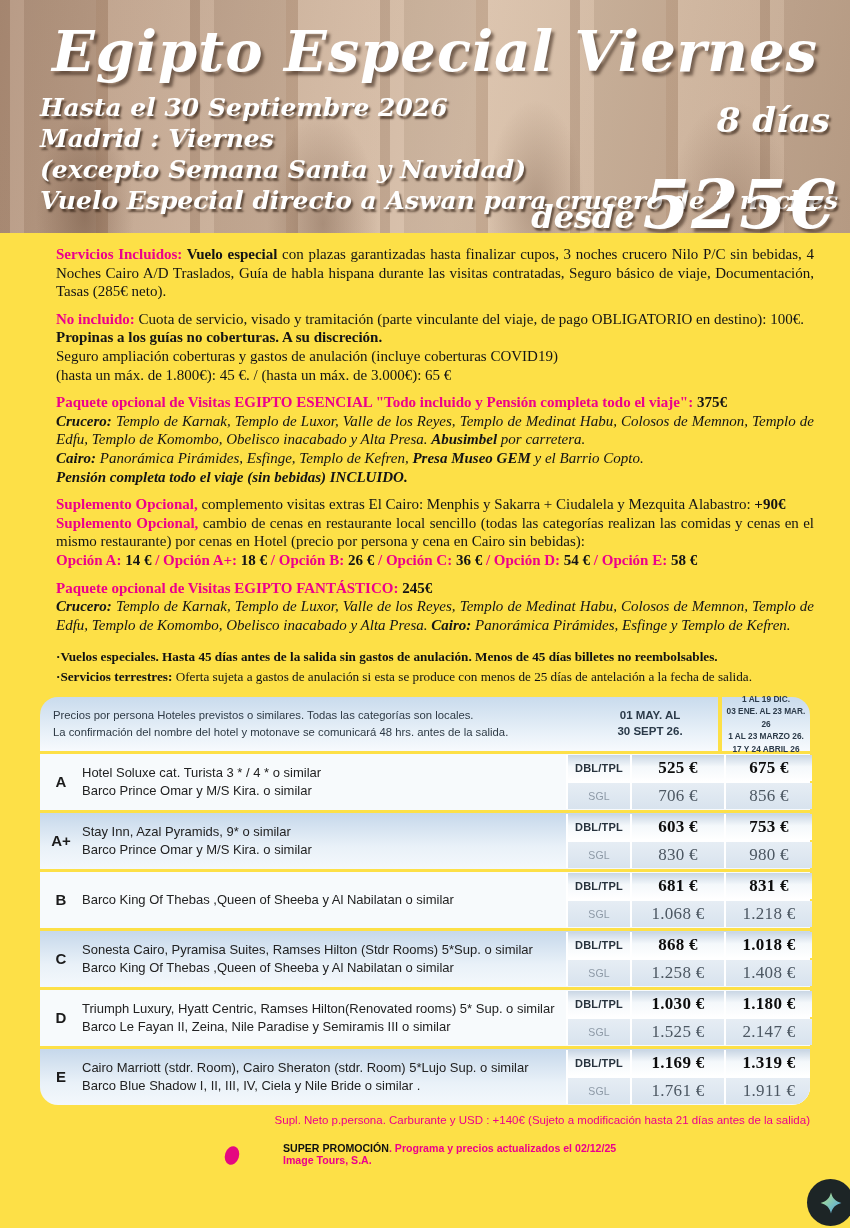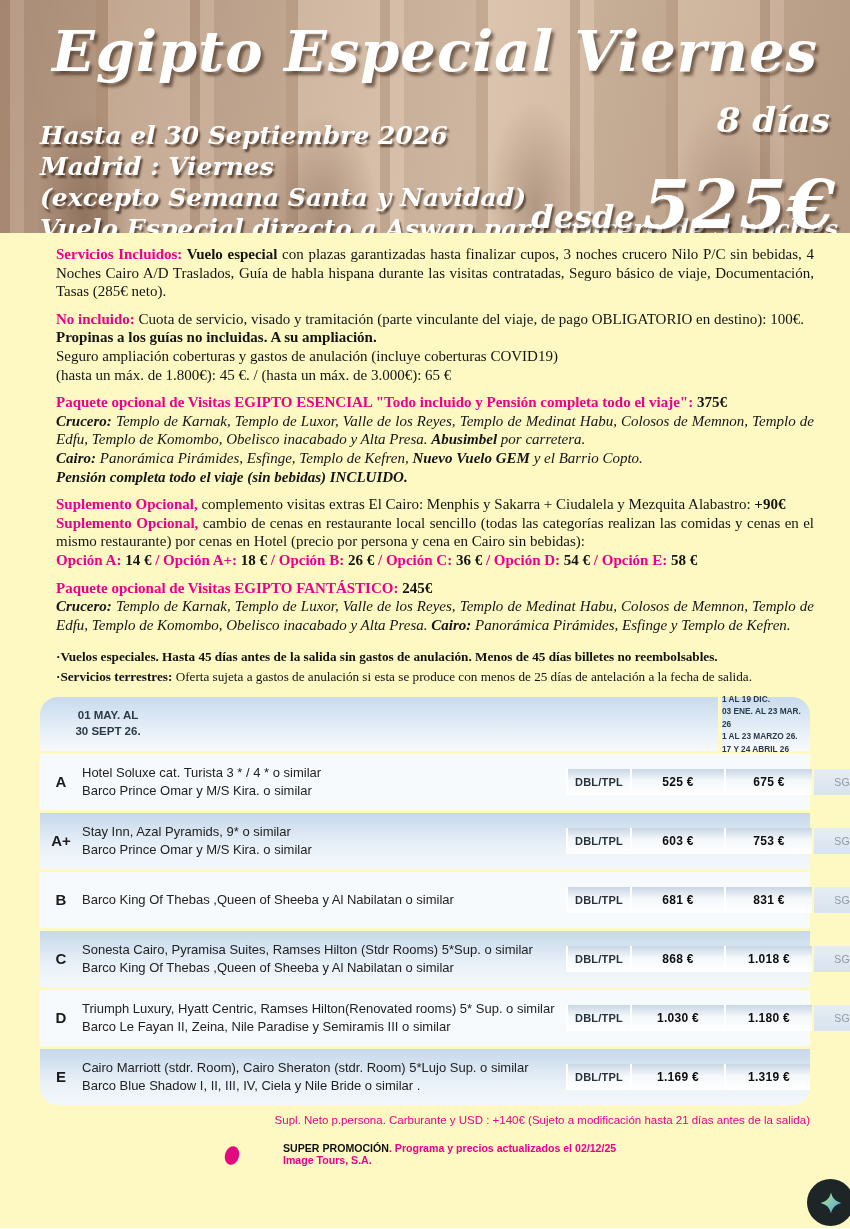--- a/index.html
+++ b/index.html
@@ -1,31 +1,31 @@
 <!DOCTYPE html>
 <html><head>
 <meta charset="utf-8">
 <style>
   html,body{margin:0;padding:0;background:#fff;}
-  .page{position:relative;width:850px;height:1228px;overflow:hidden;background:#fef9c3;
+  .page{position:relative;width:850px;height:1228px;overflow:hidden;background:#fde047;
         font-family:"Liberation Sans",sans-serif;color:#111;}
   
   .hero{position:relative;height:233px;overflow:hidden;
     background:
       radial-gradient(70px 150px at 10% 92%, rgba(92,62,44,.40), transparent 70%),
       radial-gradient(80px 160px at 38% 96%, rgba(92,62,44,.36), transparent 70%),
       radial-gradient(70px 150px at 63% 88%, rgba(92,62,44,.30), transparent 70%),
       radial-gradient(90px 170px at 86% 94%, rgba(92,62,44,.28), transparent 70%),
       repeating-linear-gradient(90deg, rgba(92,62,44,.16) 0 10px, rgba(255,255,255,.08) 10px 24px,
         rgba(0,0,0,.05) 24px 96px, rgba(120,85,60,.20) 96px 108px, rgba(255,245,235,.10) 108px 190px),
       linear-gradient(100deg,#b2937c 0%,#c7ab94 28%,#d8bfa8 55%,#cbb098 78%,#bfa28a 100%);}
   .script{font-family:"DejaVu Serif",serif;font-style:italic;font-weight:bold;color:#fff;}
   .hero-title{position:absolute;left:52px;top:18px;font-size:56px;letter-spacing:1px;
       text-shadow:3px 4px 3px rgba(45,28,16,.55);white-space:nowrap;}
-  .hero-sub{position:absolute;left:40px;top:120px;font-size:25px;line-height:31px;
+  .hero-sub{position:absolute;left:40px;top:92px;font-size:25px;line-height:31px;
       text-shadow:2px 3px 2px rgba(45,28,16,.65);}
   .hero-price{position:absolute;right:14px;top:100px;text-align:right;}
   .hero-days{font-size:34px;text-shadow:2px 3px 2px rgba(45,28,16,.6);margin-right:6px;}
   .hero-price-row{display:flex;align-items:baseline;justify-content:flex-end;margin-top:-4px;}
   .hero-desde{font-size:32px;margin-right:8px;text-shadow:2px 3px 2px rgba(45,28,16,.6);}
   .hero-big{font-size:68px;letter-spacing:1px;text-shadow:3px 4px 3px rgba(45,28,16,.55);margin-top:28px;}
   .hero-note{display:inline-block;margin-top:2px;padding-top:3px;border-top:1px solid rgba(255,255,255,.85);
       color:#fff;font-size:17px;font-weight:normal;letter-spacing:.5px;
       text-shadow:1px 2px 2px rgba(45,28,16,.5);}
   
@@ -38,36 +38,36 @@
   .bi{font-style:italic;font-weight:bold;}
   .bullets{margin-top:13px;font-size:13.2px;line-height:1.5;color:#111;}
   
   .ptable{margin:10px 40px 0 40px;}
   .thead{display:flex;height:54px;margin-bottom:3px;}
   .thead-main{flex:1;display:flex;align-items:center;border-radius:18px 0 0 0;
      background:linear-gradient(180deg,#c9dbed 0%,#eaf2f9 70%,#f7fafd 100%);}
   .thead-notes{flex:1;padding-left:13px;font-size:11.3px;color:#2e3a45;line-height:1.5;}
   .thead-date1{width:136px;text-align:center;font-size:11.5px;font-weight:bold;color:#2b3a49;line-height:1.35;}
   .thead-date2{width:88px;margin-left:4px;display:flex;flex-direction:column;justify-content:center;
-     font-size:8.3px;font-weight:bold;color:#2b3a49;line-height:1.5;
+     text-align:center;font-size:8.3px;font-weight:bold;color:#2b3a49;line-height:1.5;
      background:linear-gradient(180deg,#c9dbed 0%,#eaf2f9 70%,#f7fafd 100%);border-radius:0 18px 0 0;}
   .trow{display:grid;grid-template-columns:42px 1fr 244px;align-items:center;margin-bottom:3px;min-height:56px;}
   .trow.alt{background:linear-gradient(180deg,#c6d8eb 0%,#e9f1f8 60%,#f4f8fc 100%);}
   .trow.plain{background:#f7fafc;}
   .trow:last-child{border-radius:0 0 18px 18px;overflow:hidden;}
   .cat{font-size:15px;font-weight:bold;color:#1b1b1b;text-align:center;}
   .desc{font-size:13px;color:#222;line-height:1.38;padding-right:8px;}
-  .prices{background:#fff;padding:0 0 0 2px;display:flex;flex-direction:row;gap:2px;}
+  .prices{background:#fff;padding:0 0 0 2px;display:flex;flex-direction:column;gap:2px;}
   .prow{display:grid;grid-template-columns:62px 92px 86px;gap:2px;height:26px;}
   .prow>div{display:flex;align-items:center;justify-content:center;}
   .prow.dbl>div{background:linear-gradient(180deg,#c9d6e4 0%,#f4f8fb 45%,#ffffff 100%);}
   .prow.sgl>div{background:linear-gradient(180deg,#e6edf4 0%,#d8e3ee 100%);}
   .plabel{font-size:11px;font-weight:bold;color:#27323d;letter-spacing:.2px;}
   .prow.sgl .plabel{color:#8d99a6;font-weight:normal;font-size:10.5px;}
-  .pval{font-size:12px;font-weight:bold;color:#0d0d0d;letter-spacing:.3px;}
+  .pval{font-size:17px;font-weight:bold;color:#0d0d0d;letter-spacing:.3px;font-family:Liberation Serif, serif;}
   .prow.sgl .pval{font-weight:normal;color:#4c5762;}
   .supl-note{margin:9px 40px 0 0;text-align:right;font-size:11.5px;color:#ec008c;}
   
   .footer{display:grid;grid-template-columns:235px 1fr 185px;margin:12px 18px 0 34px;}
   .logo{position:relative;padding-top:28px;}
   .logo-dot{position:absolute;z-index:3;right:30px;top:8px;width:14px;height:19px;
      background:#e50980;border-radius:50%;transform:rotate(18deg);}
   .finfo{padding:4px 6px 0 14px;}
   .fline1{font-size:10.6px;margin-bottom:7px;}
   .fline1 .blk{font-weight:bold;color:#111;}
@@ -95,45 +95,49 @@
         <span class="hero-big script">525€</span>
       </div>
       <div class="hero-note">precio final con tasas</div>
     </div>
   </div>
 
   <div class="content">
     <p class="para just"><span class="pink b">Servicios Incluidos: </span><span class="b">Vuelo especial </span><span>con plazas garantizadas hasta finalizar cupos, 3 noches crucero Nilo P/C sin bebidas, 4 Noches Cairo A/D Traslados, Guía de habla hispana durante las visitas contratadas, Seguro básico de viaje, Documentación, Tasas (285€ neto).</span></p>
 
     <p class="para"><span class="pink b">No incluido: </span><span>Cuota de servicio, visado y tramitación (parte vinculante del viaje, de pago OBLIGATORIO en destino): 100€.</span><br>
-      <span class="b">Propinas a los guías no incluidas. A su ampliación.</span><br>
+      <span class="b">Propinas a los guías no coberturas. A su discreción.</span><br>
       <span>Seguro ampliación coberturas y gastos de anulación (incluye coberturas COVID19)</span><br>
       <span>(hasta un máx. de 1.800€): 45 €. / (hasta un máx. de 3.000€): 65 €</span></p>
 
     <p class="para just"><span class="pink b">Paquete opcional de Visitas EGIPTO ESENCIAL "Todo incluido y Pensión completa todo el viaje": </span><span class="b">375€</span><br>
       <span class="bi">Crucero: </span><span class="i">Templo de Karnak, Templo de Luxor,  Valle de los Reyes, Templo de Medinat Habu, Colosos de Memnon, Templo de Edfu, Templo de Komombo, Obelisco inacabado y Alta Presa. </span><span class="bi">Abusimbel </span><span class="i">por carretera.</span><br>
-      <span class="bi">Cairo: </span><span class="i">Panorámica Pirámides, Esfinge, Templo de Kefren, </span><span class="bi">Nuevo Vuelo GEM </span><span class="i">y el Barrio Copto.</span><br>
+      <span class="bi">Cairo: </span><span class="i">Panorámica Pirámides, Esfinge, Templo de Kefren, </span><span class="bi">Presa Museo GEM </span><span class="i">y el Barrio Copto.</span><br>
       <span class="bi">Pensión completa todo el viaje (sin bebidas) INCLUIDO.</span></p>
 
     <p class="para just"><span class="pink b">Suplemento Opcional, </span><span>complemento visitas extras El Cairo: Menphis y Sakarra + Ciudalela y Mezquita Alabastro: </span><span class="b">+90€</span><br>
       <span class="pink b">Suplemento Opcional, </span><span>cambio de cenas en restaurante local sencillo (todas las categorías realizan las comidas y cenas en el mismo restaurante) por cenas en Hotel (precio por persona  y cena en Cairo sin bebidas):</span><br>
       <span class="b"><span class="pink">Opción A: </span><span>14 €</span><span class="pink"> / </span><span class="pink">Opción A+: </span><span>18 €</span><span class="pink"> / </span><span class="pink">Opción B: </span><span>26 €</span><span class="pink"> / </span><span class="pink">Opción C: </span><span>36 €</span><span class="pink"> / </span><span class="pink">Opción D: </span><span>54 €</span><span class="pink"> / </span><span class="pink">Opción E: </span><span>58 €</span></span></p>
 
     <p class="para just"><span class="pink b">Paquete opcional de Visitas EGIPTO FANTÁSTICO: </span><span class="b">245€</span><br>
       <span class="bi">Crucero: </span><span class="i">Templo de Karnak, Templo de Luxor,  Valle de los Reyes, Templo de Medinat Habu, Colosos de Memnon, Templo de Edfu, Templo de Komombo, Obelisco inacabado y Alta Presa. </span><span class="bi">Cairo: </span><span class="i">Panorámica Pirámides, Esfinge y Templo de Kefren.</span></p>
 
     <div class="bullets">
       <div class="b">·Vuelos especiales.  Hasta 45 días antes de la salida sin gastos de anulación.  Menos de 45 días billetes no reembolsables.</div>
       <div><span class="b">·Servicios terrestres: </span><span>Oferta sujeta a gastos de anulación si esta se produce con menos de 25 días de antelación a la fecha de  salida.</span></div>
     </div>
   </div>
 
   <div class="ptable">
     <div class="thead">
       <div class="thead-main">
+        <div class="thead-notes">
+          <div>Precios por persona Hoteles previstos o similares. Todas las categorías son locales.</div>
+          <div>La confirmación del nombre del hotel y motonave se comunicará 48 hrs. antes de la salida.</div>
+        </div>
         <div class="thead-date1">
           <div>01 MAY. AL</div>
           <div>30 SEPT 26.</div>
         </div>
       </div>
       <div class="thead-date2">
         <div>1 AL 19 DIC.</div>
         <div>03 ENE. AL 23 MAR. 26</div>
         <div>1 AL 23 MARZO 26.</div>
         <div>17 Y 24 ABRIL 26</div>

